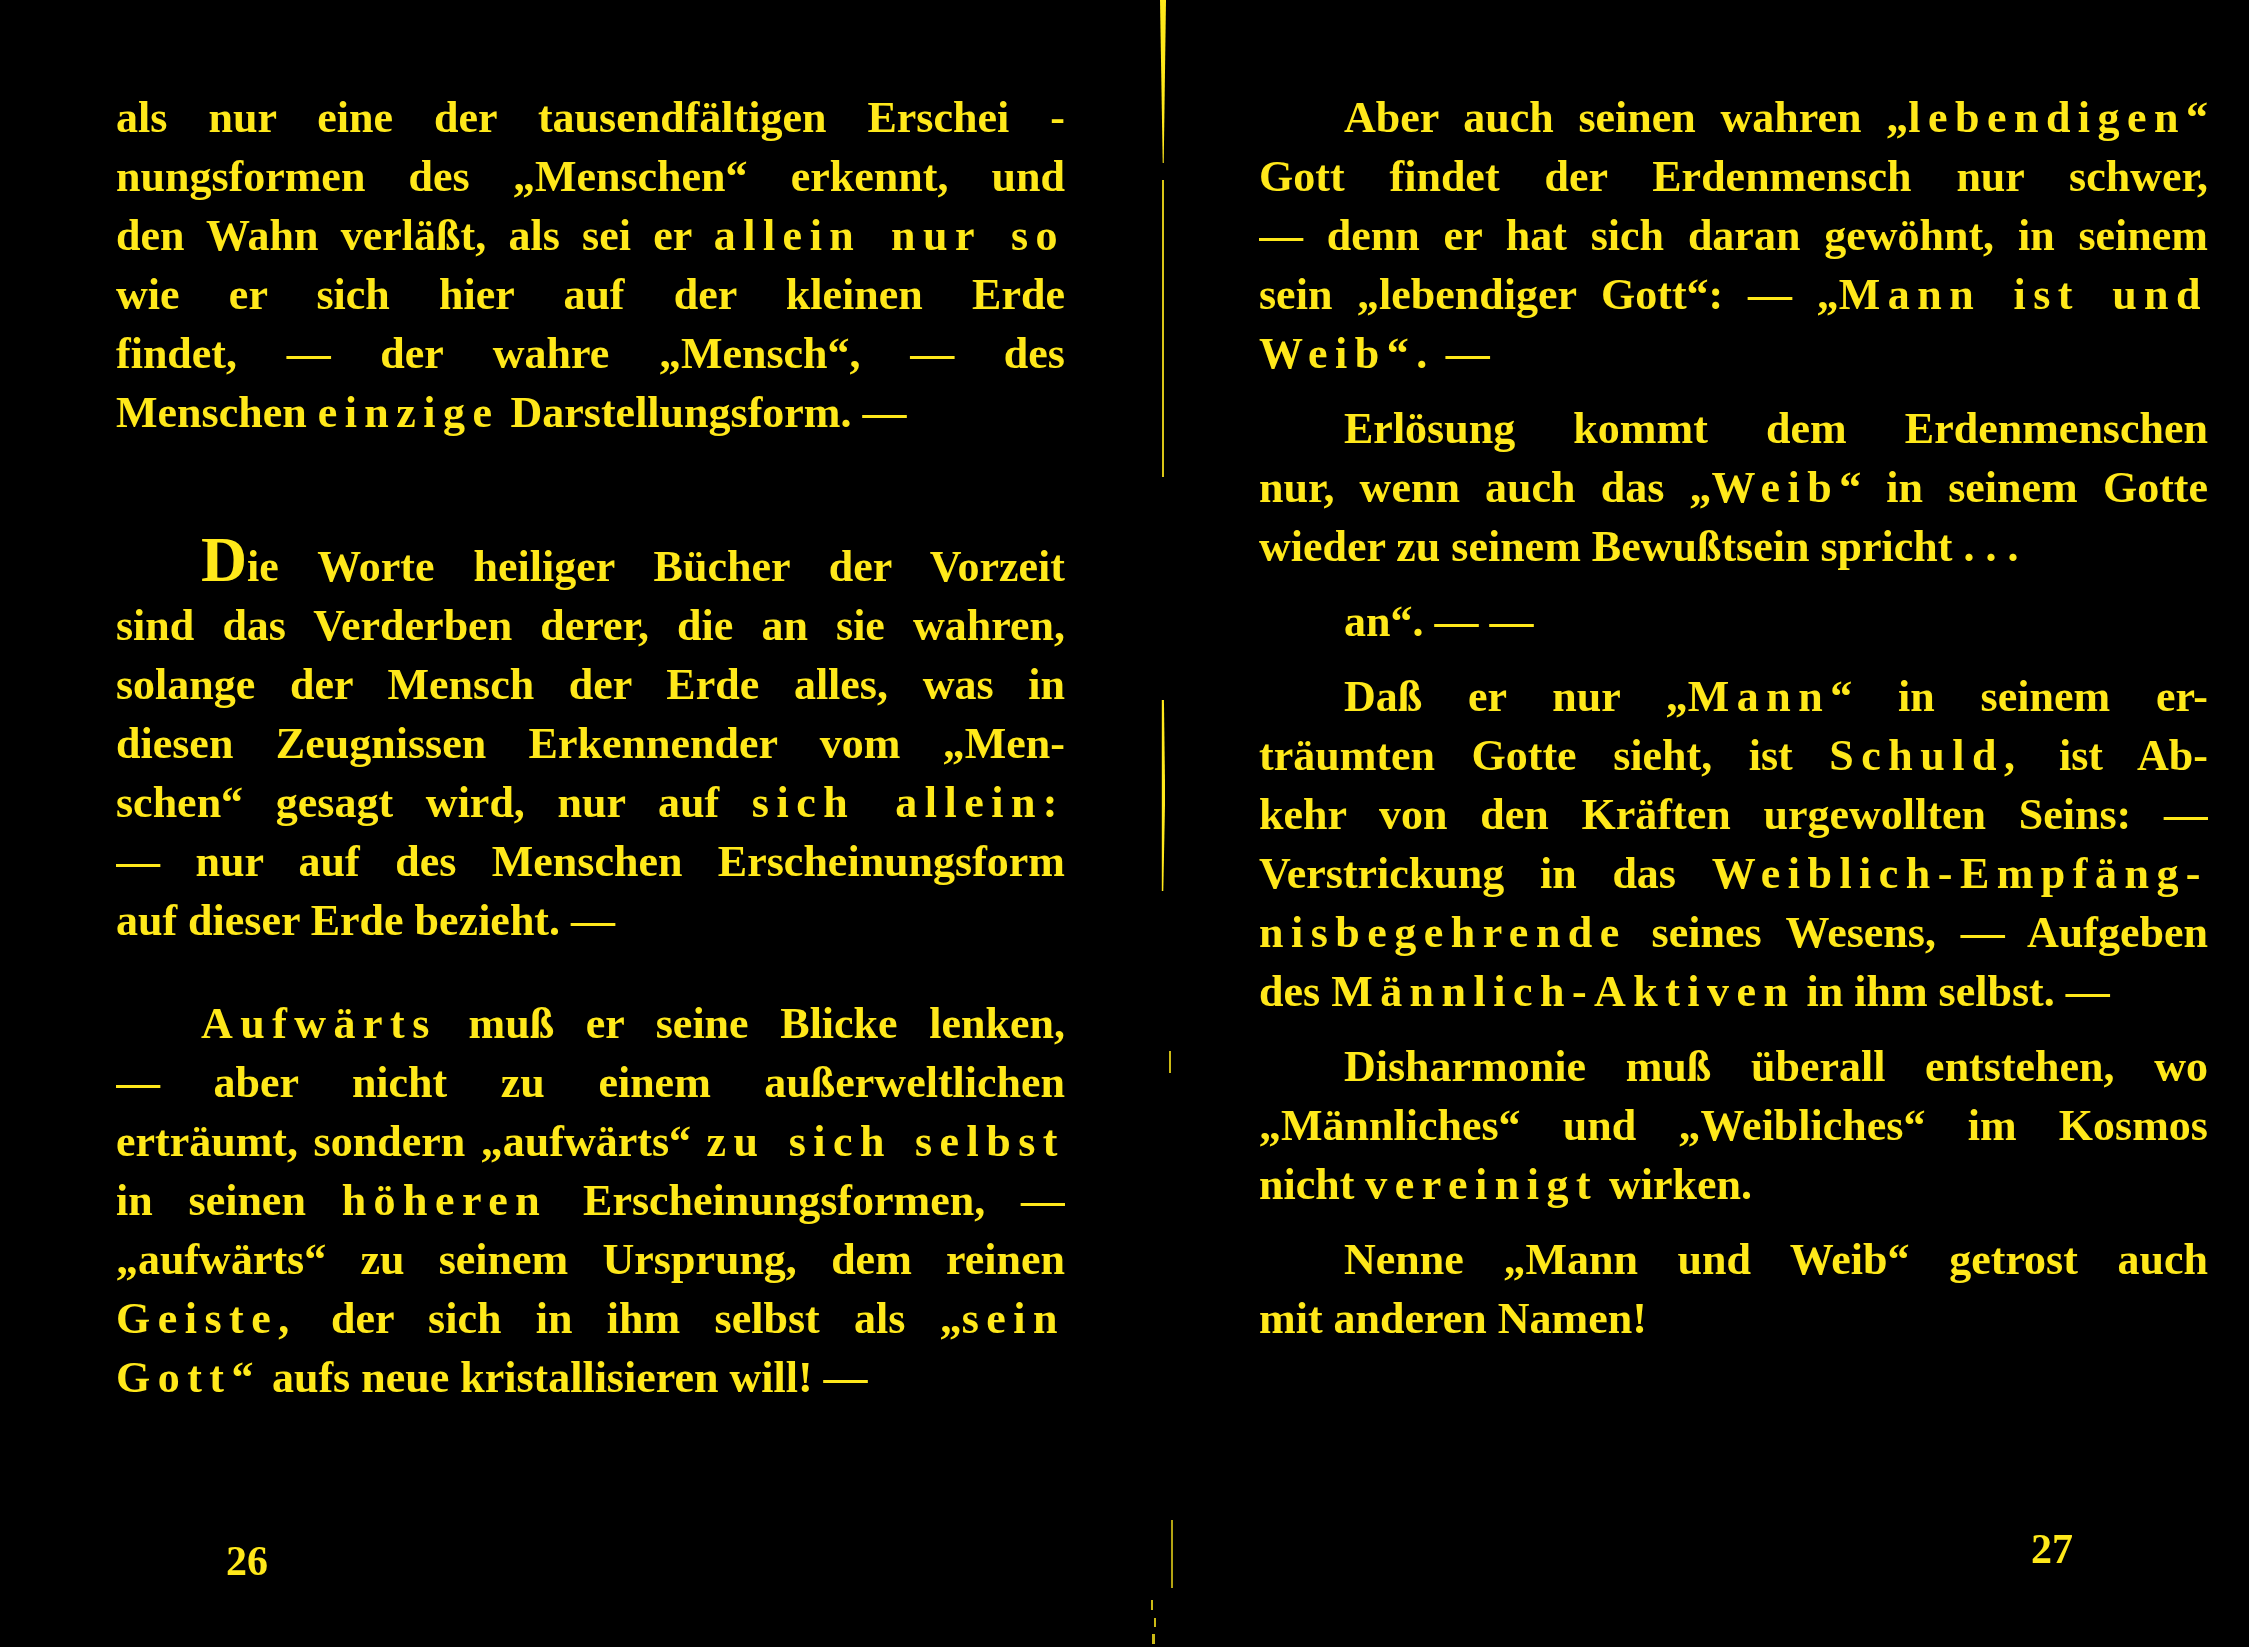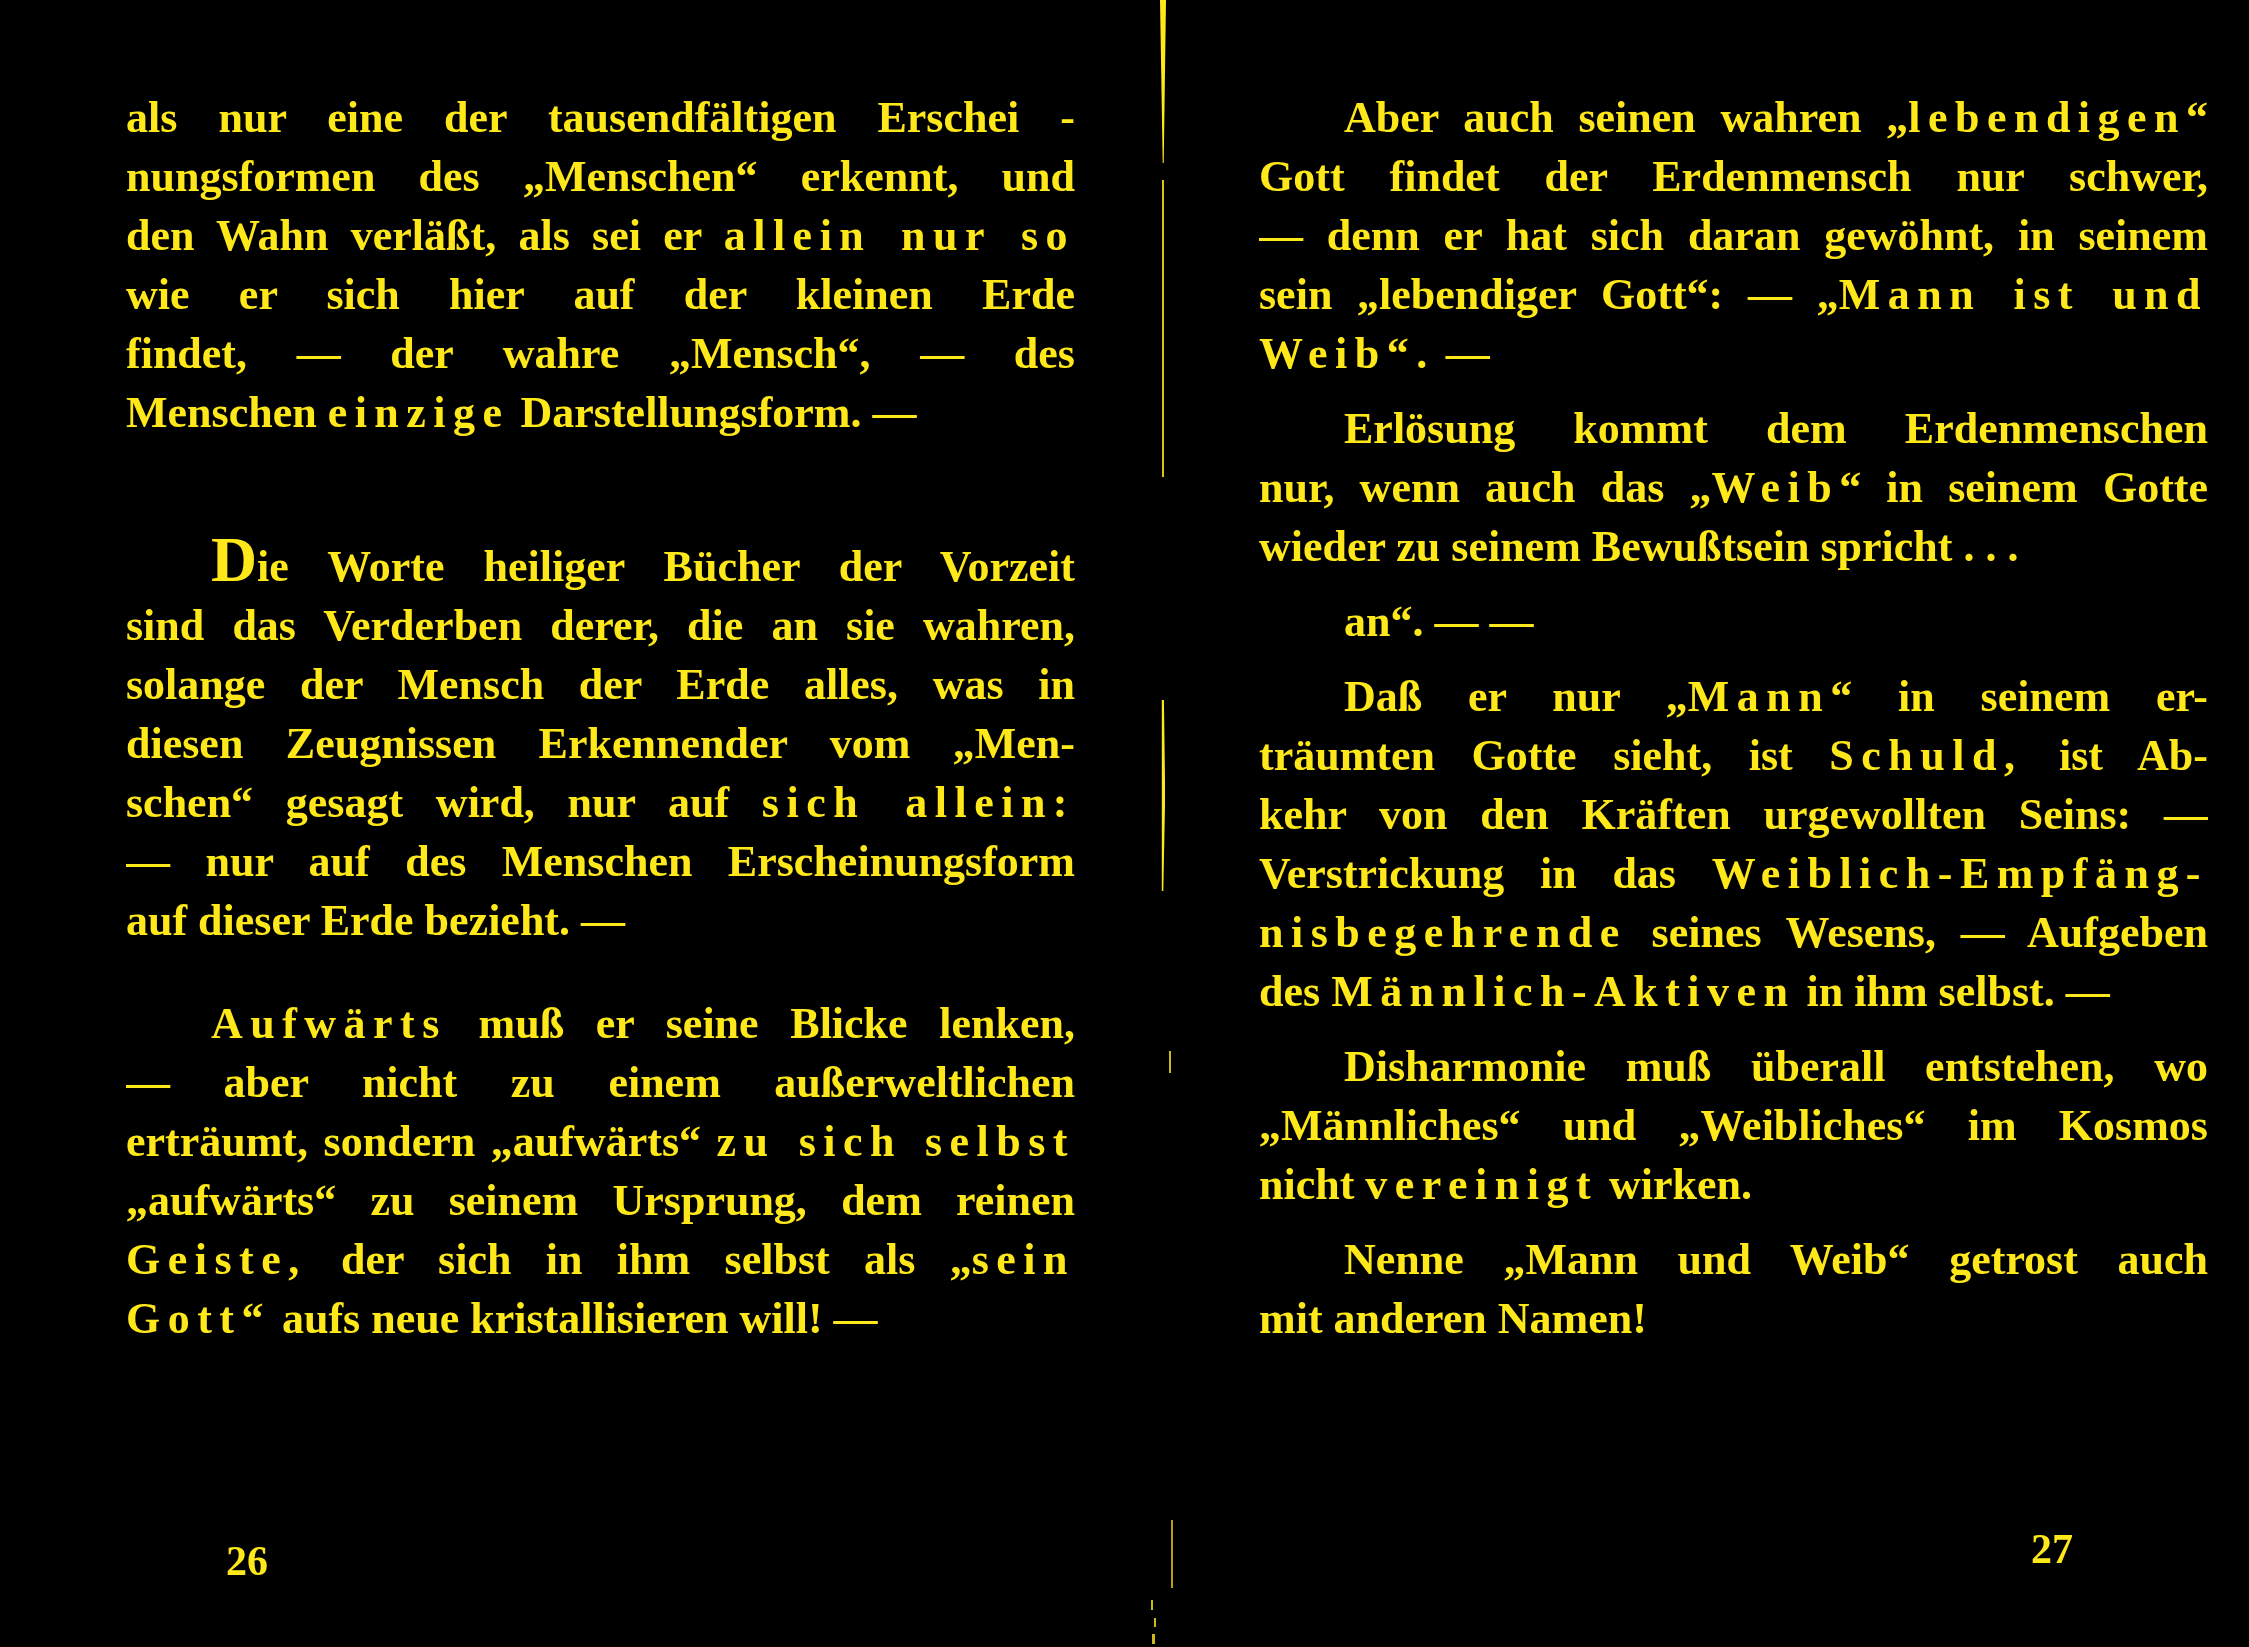--- a/index.html
+++ b/index.html
@@ -12,21 +12,21 @@
     font-weight:bold;
     color:var(--fg,#ffe81a);
   }
   .textcol{
     position:absolute;
     top:88px;
     width:949px;
     font-size:44px;
     line-height:59px;
   }
-  #left-col{left:126px;}
+  #left-col{left:116px;}
   #right-col{left:1259px;}
   .para{margin:0;}
   .line{
     text-align:justify;
     text-align-last:justify;
     height:59px;
     overflow:hidden;
   }
   .line.last{text-align-last:left;}
   .para.indent .line:first-child{text-indent:85px;}
@@ -75,20 +75,21 @@
         <div class="line"><span>solange der Mensch der Erde alles, was in</span></div>
         <div class="line"><span>diesen Zeugnissen Erkennender vom „Men-</span></div>
         <div class="line"><span>schen“ gesagt wird, nur auf </span><span class="gesperrt">sich allein:</span></div>
         <div class="line"><span>— nur auf des Menschen Erscheinungsform</span></div>
         <div class="line last"><span>auf dieser Erde bezieht. —</span></div>
       </div>
       <div class="para indent">
         <div class="line"><span class="gesperrt">Aufwärts</span><span> muß er seine Blicke lenken,</span></div>
         <div class="line"><span>— aber nicht zu einem außerweltlichen</span></div>
         <div class="line"><span>erträumt, sondern „aufwärts“ </span><span class="gesperrt">zu sich selbst</span></div>
+        <div class="line"><span>in seinen </span><span class="gesperrt">höheren</span><span> Erscheinungsformen, —</span></div>
         <div class="line"><span>„aufwärts“ zu seinem Ursprung, dem reinen</span></div>
         <div class="line"><span class="gesperrt">Geiste,</span><span> der sich in ihm selbst als „</span><span class="gesperrt">sein</span></div>
         <div class="line last"><span class="gesperrt">Gott“</span><span> aufs neue kristallisieren will! —</span></div>
       </div>
     </div>
   <div class="textcol" id="right-col">
       <div class="para indent">
         <div class="line"><span>Aber auch seinen wahren „</span><span class="gesperrt">lebendigen</span><span>“</span></div>
         <div class="line"><span>Gott findet der Erdenmensch nur schwer,</span></div>
         <div class="line"><span>— denn er hat sich daran gewöhnt, in seinem</span></div>

